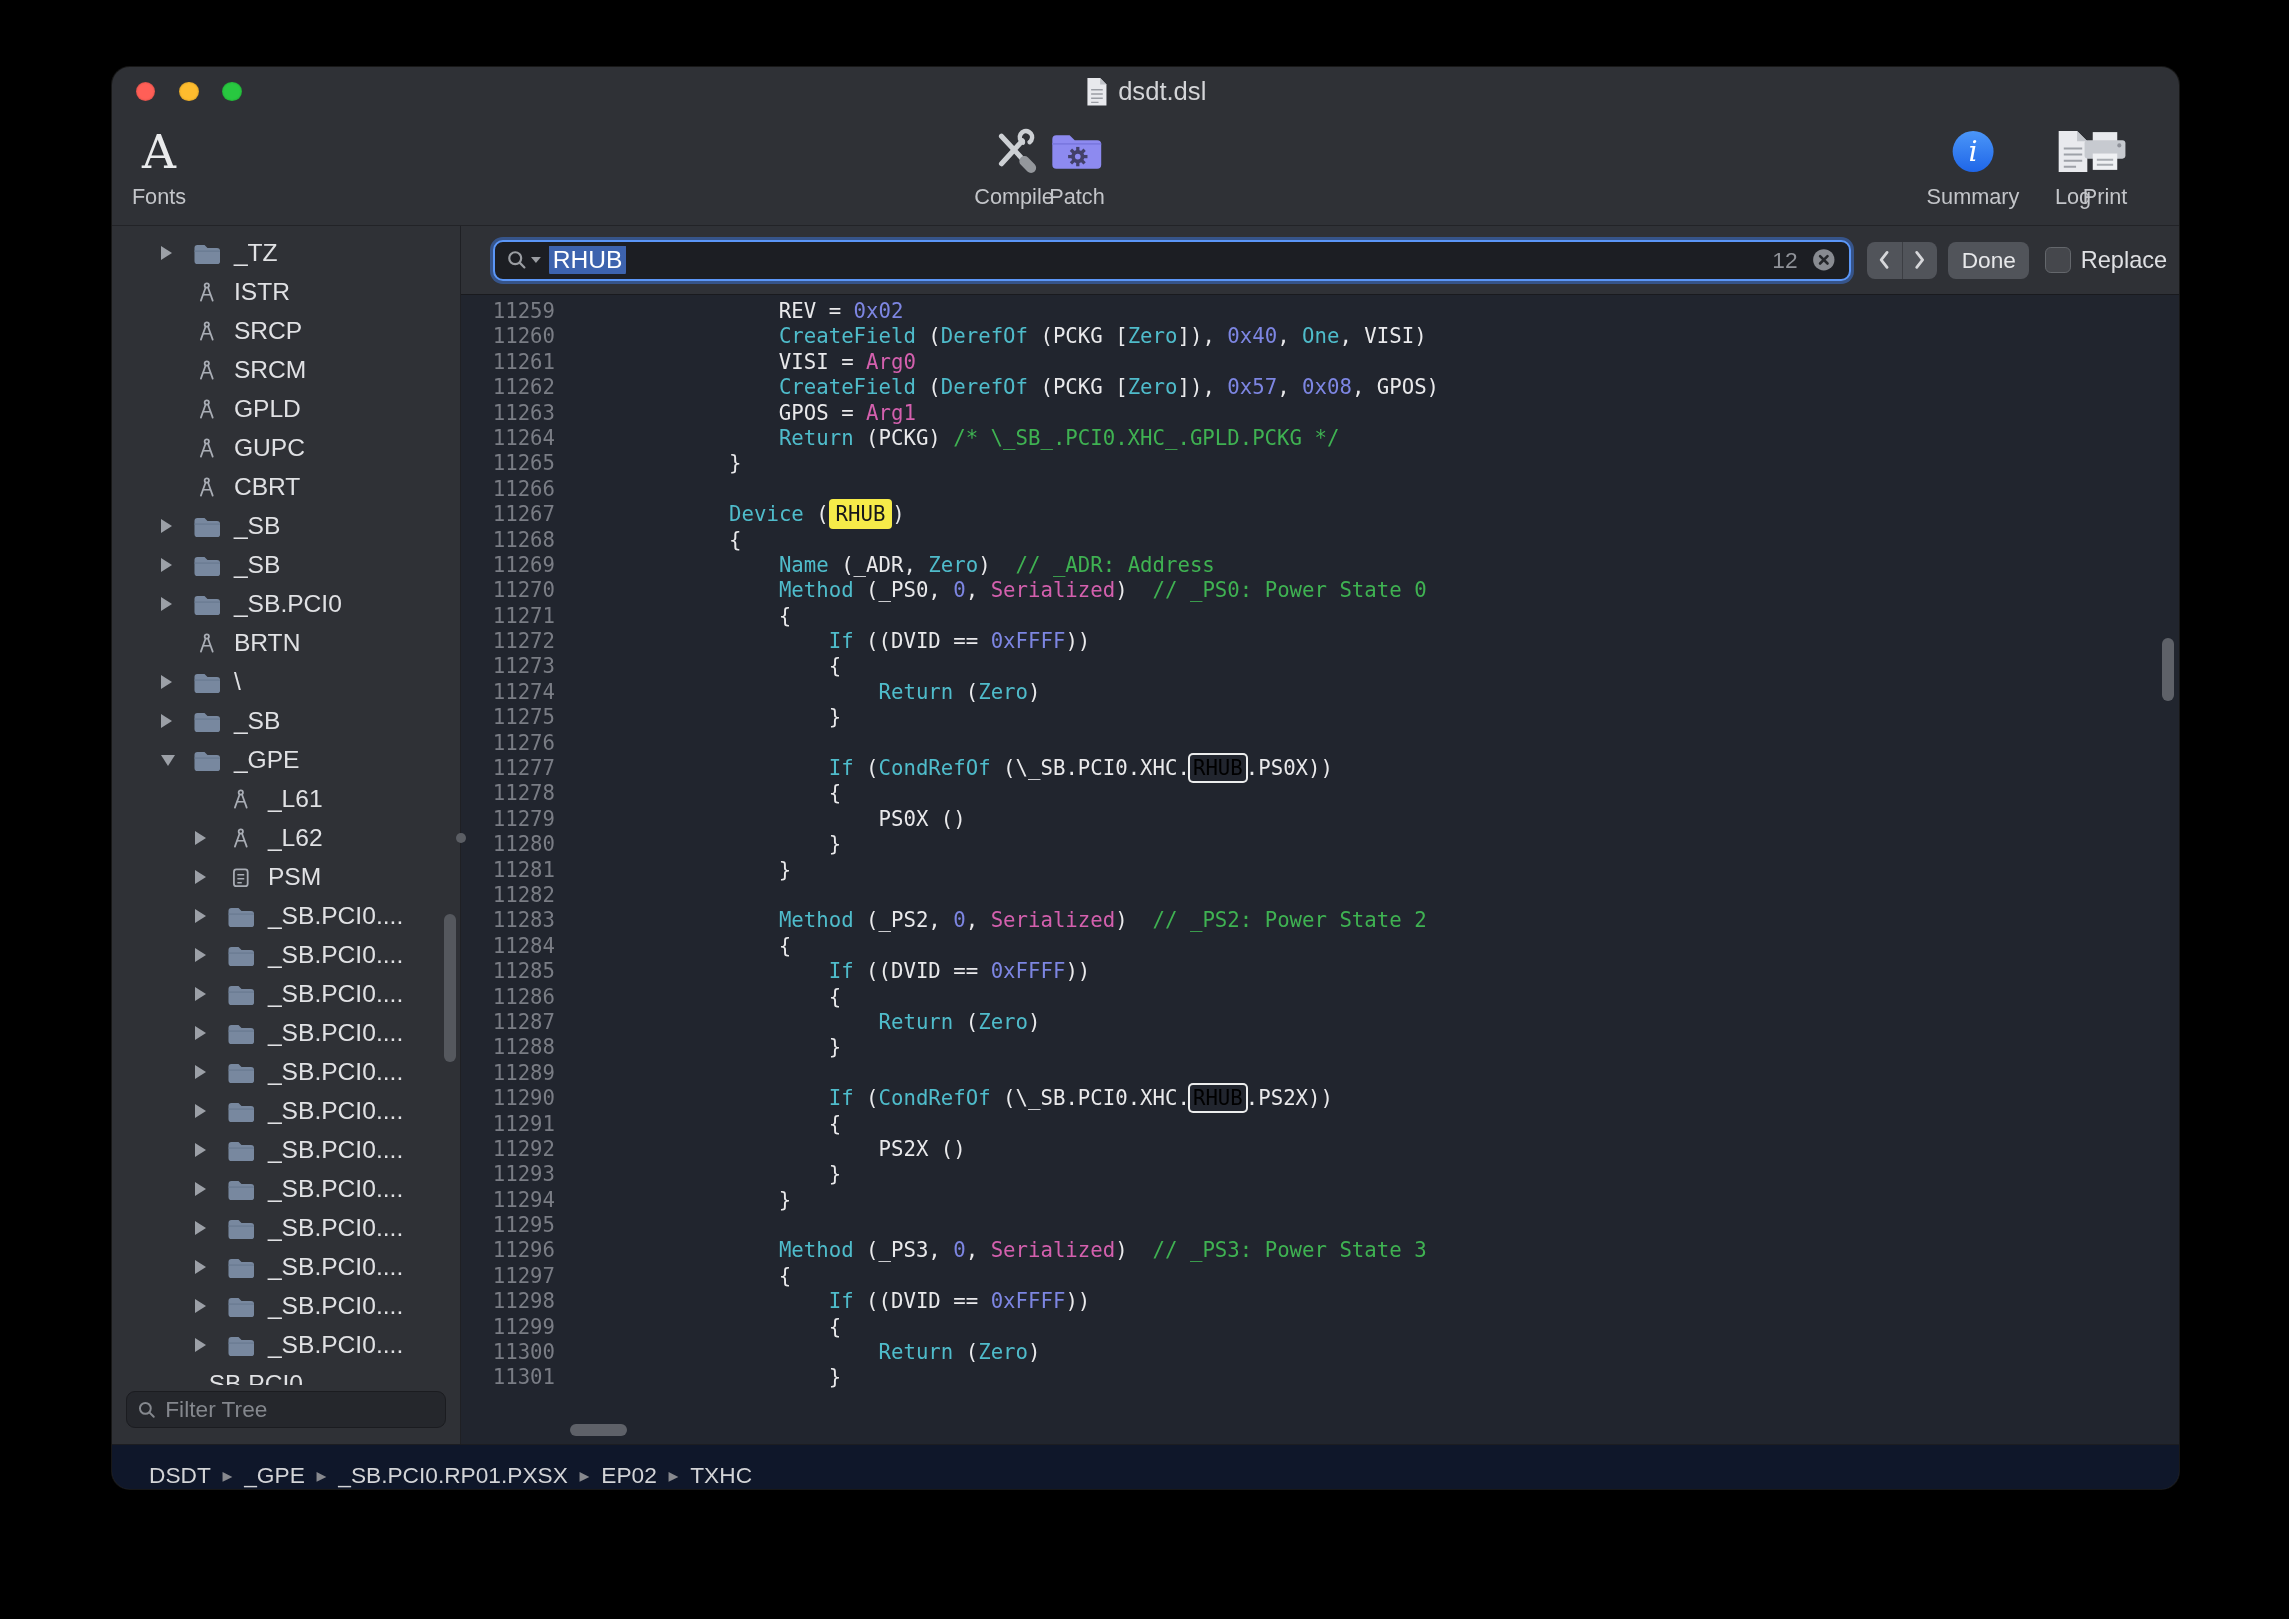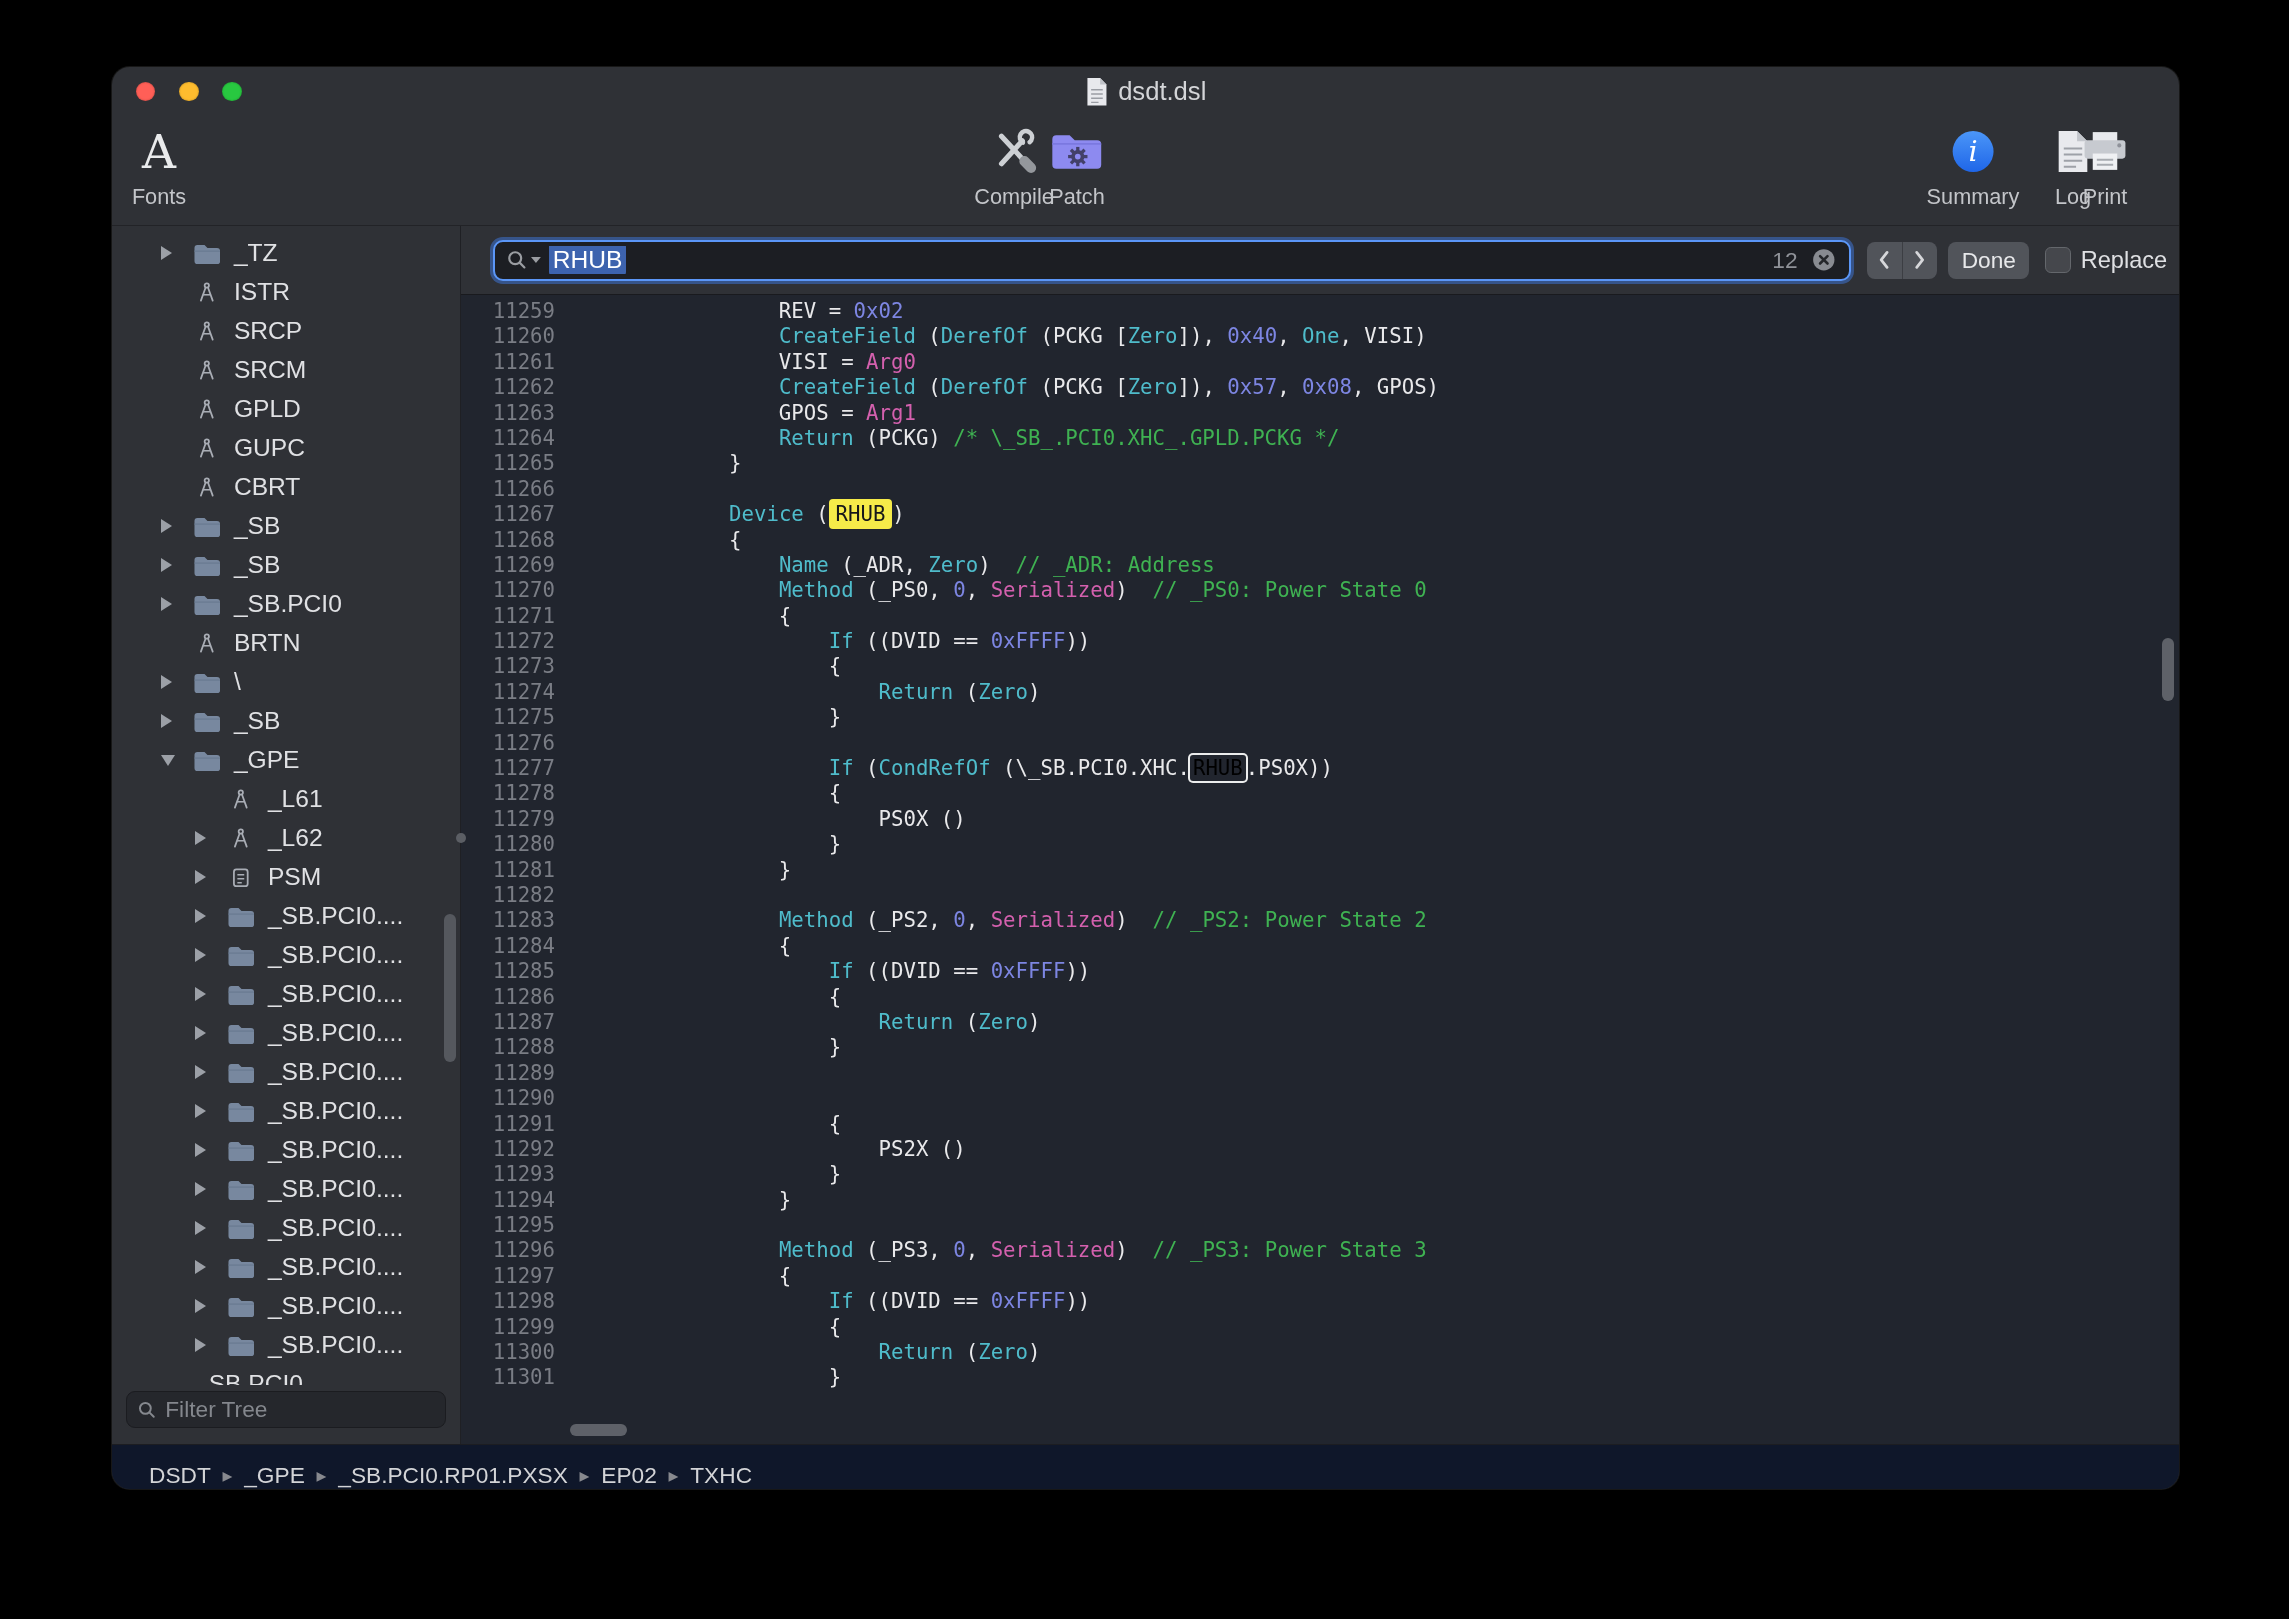--- a/index.html
+++ b/index.html
@@ -606,21 +606,21 @@
             <div class="code-line"><span class="lnum">11280</span><span class="ltext"><span class="tok-p">                    }</span></span></div>
             <div class="code-line"><span class="lnum">11281</span><span class="ltext"><span class="tok-p">                }</span></span></div>
             <div class="code-line"><span class="lnum">11282</span><span class="ltext"></span></div>
             <div class="code-line"><span class="lnum">11283</span><span class="ltext"><span class="tok-p">                </span><span class="tok-k">Method</span><span class="tok-p"> (_PS2, </span><span class="tok-n">0</span><span class="tok-p">, </span><span class="tok-a">Serialized</span><span class="tok-p">)  </span><span class="tok-c">// _PS2: Power State 2</span></span></div>
             <div class="code-line"><span class="lnum">11284</span><span class="ltext"><span class="tok-p">                {</span></span></div>
             <div class="code-line"><span class="lnum">11285</span><span class="ltext"><span class="tok-p">                    </span><span class="tok-k">If</span><span class="tok-p"> ((DVID == </span><span class="tok-n">0xFFFF</span><span class="tok-p">))</span></span></div>
             <div class="code-line"><span class="lnum">11286</span><span class="ltext"><span class="tok-p">                    {</span></span></div>
             <div class="code-line"><span class="lnum">11287</span><span class="ltext"><span class="tok-p">                        </span><span class="tok-k">Return</span><span class="tok-p"> (</span><span class="tok-k">Zero</span><span class="tok-p">)</span></span></div>
             <div class="code-line"><span class="lnum">11288</span><span class="ltext"><span class="tok-p">                    }</span></span></div>
             <div class="code-line"><span class="lnum">11289</span><span class="ltext"></span></div>
-            <div class="code-line"><span class="lnum">11290</span></div>
+            <div class="code-line"><span class="lnum">11290</span><span class="ltext"><span class="tok-p">                    </span><span class="tok-k">If</span><span class="tok-p"> (</span><span class="tok-k">CondRefOf</span><span class="tok-p"> (\_SB.PCI0.XHC.</span><span class="tok-hb">RHUB</span><span class="tok-p">.PS2X))</span></span></div>
             <div class="code-line"><span class="lnum">11291</span><span class="ltext"><span class="tok-p">                    {</span></span></div>
             <div class="code-line"><span class="lnum">11292</span><span class="ltext"><span class="tok-p">                        PS2X ()</span></span></div>
             <div class="code-line"><span class="lnum">11293</span><span class="ltext"><span class="tok-p">                    }</span></span></div>
             <div class="code-line"><span class="lnum">11294</span><span class="ltext"><span class="tok-p">                }</span></span></div>
             <div class="code-line"><span class="lnum">11295</span><span class="ltext"></span></div>
             <div class="code-line"><span class="lnum">11296</span><span class="ltext"><span class="tok-p">                </span><span class="tok-k">Method</span><span class="tok-p"> (_PS3, </span><span class="tok-n">0</span><span class="tok-p">, </span><span class="tok-a">Serialized</span><span class="tok-p">)  </span><span class="tok-c">// _PS3: Power State 3</span></span></div>
             <div class="code-line"><span class="lnum">11297</span><span class="ltext"><span class="tok-p">                {</span></span></div>
             <div class="code-line"><span class="lnum">11298</span><span class="ltext"><span class="tok-p">                    </span><span class="tok-k">If</span><span class="tok-p"> ((DVID == </span><span class="tok-n">0xFFFF</span><span class="tok-p">))</span></span></div>
             <div class="code-line"><span class="lnum">11299</span><span class="ltext"><span class="tok-p">                    {</span></span></div>
             <div class="code-line"><span class="lnum">11300</span><span class="ltext"><span class="tok-p">                        </span><span class="tok-k">Return</span><span class="tok-p"> (</span><span class="tok-k">Zero</span><span class="tok-p">)</span></span></div>

